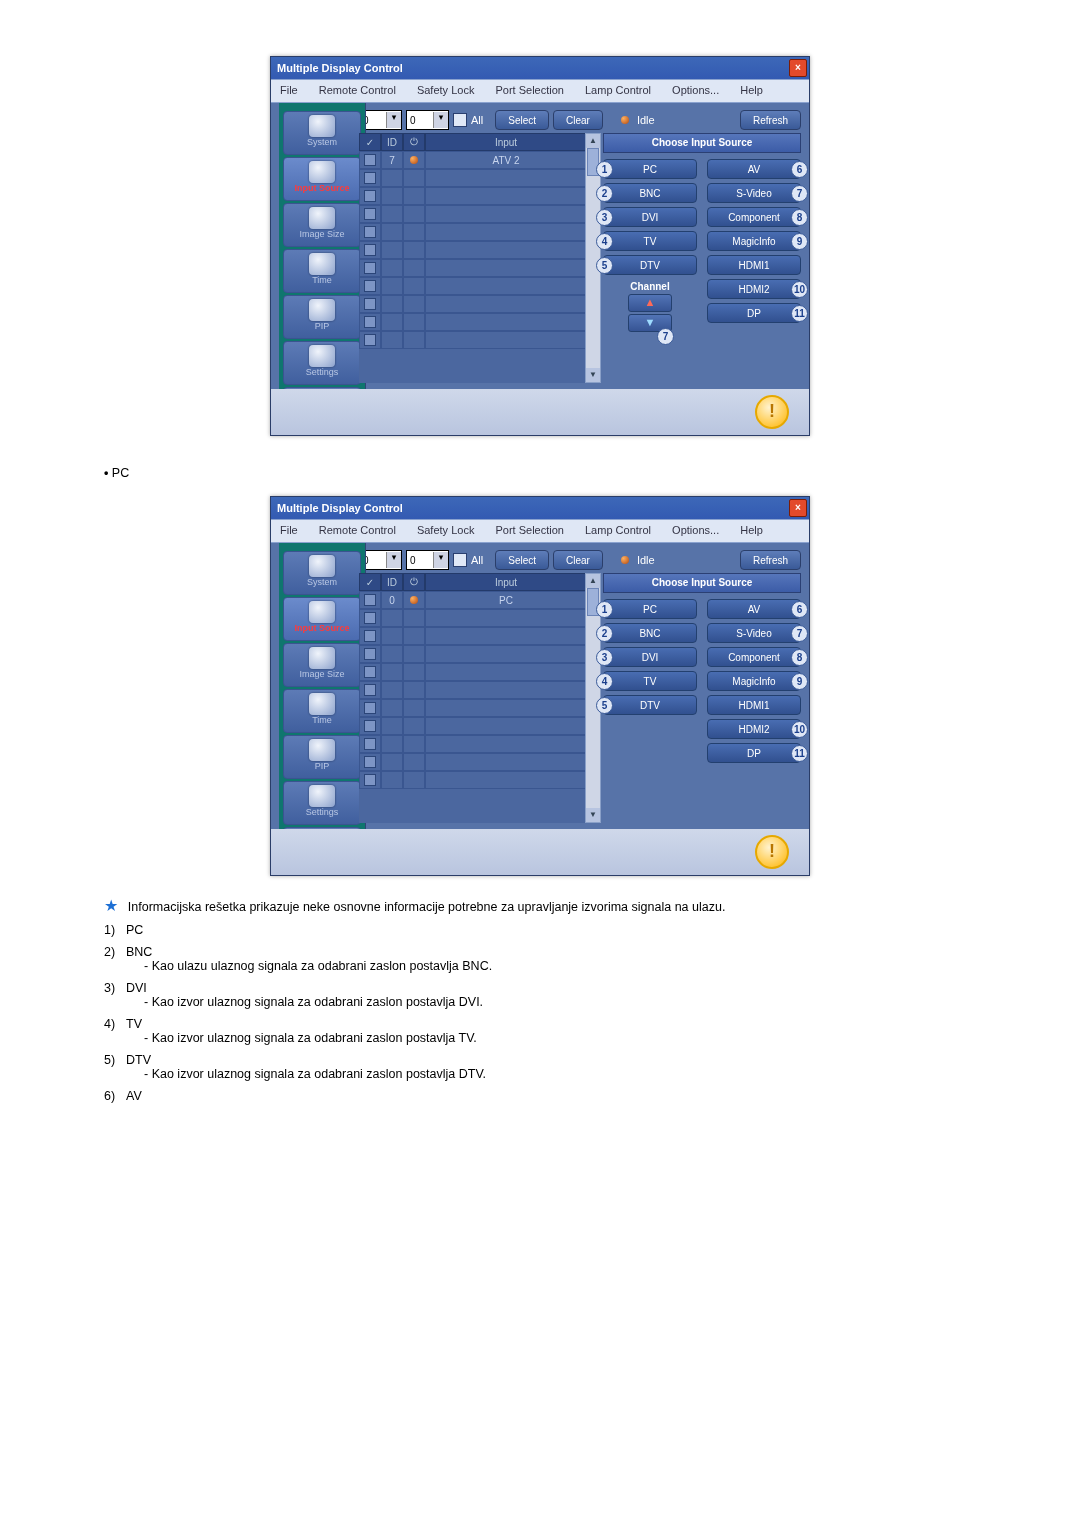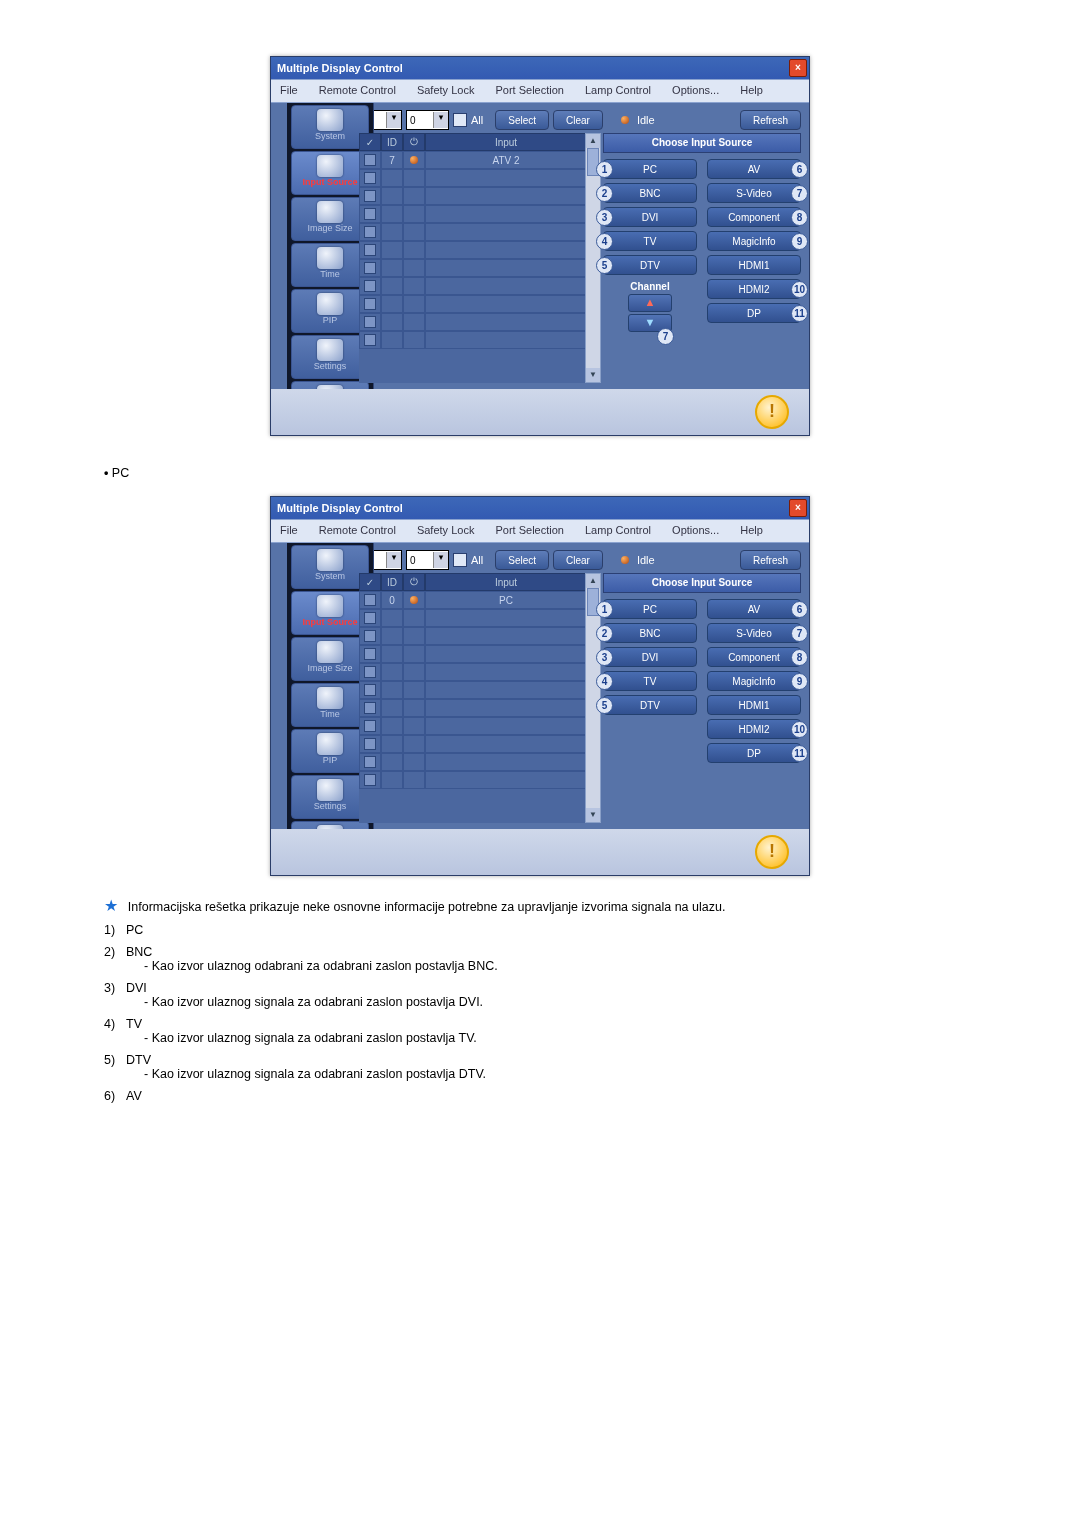--- a/index.html
+++ b/index.html
@@ -26,22 +26,22 @@
 .tbrow{height:22px;margin:6px 8px 0 88px;display:flex;align-items:center;gap:4px;font-size:11px}
 .dd{width:38px;height:18px;background:#fff;border:1px solid #000;font-size:10px;padding-left:3px;
     display:inline-flex;align-items:center;justify-content:space-between}
 .dd span.arr{width:14px;height:16px;background:#cfd4e4;border-left:1px solid #888;text-align:center;font-size:9px}
 .ck{width:12px;height:12px;border:1px solid #2a3f6f;background:#e0e8f6;display:inline-block}
 .btn{height:18px;padding:0 12px;color:#fff;font-size:10px;border:1px solid #2b3f6b;
      border-radius:4px;background:linear-gradient(#5e7db9,#3a5a98);display:inline-flex;align-items:center;cursor:pointer}
 .led{width:8px;height:8px;border-radius:50%;background:radial-gradient(circle at 30% 30%,#ffb060,#b34a10);display:inline-block;margin-right:4px}
 
 
-.sidebar{position:absolute;left:16px;top:0;bottom:46px;width:86px;background:#0f172a;
-         border-right:1px solid #2f4576;}
+.sidebar{position:absolute;left:8px;top:0;bottom:46px;width:86px;background:#0f766e;
+         border-right:1px solid #2f4576;padding-top:6px}
 .sitem{height:42px;margin:2px 4px;border:1px solid #3a5490;border-radius:4px;
        background:linear-gradient(#5d7bb6,#405f9e);text-align:center;color:#b9c7e4;font-size:9px;cursor:pointer}
 .sitem .ic{width:26px;height:22px;margin:3px auto 0 auto;border-radius:4px;
            background:radial-gradient(circle at 35% 30%,#f0f4fb,#8ba1cc);box-shadow:0 0 2px #1c2e55}
 .sitem.active{background:linear-gradient(#6b8bcc,#4b6bb0)}
 .sitem.active .lbl{color:#ff3a3a;font-weight:bold}
 
 
 .listwrap{position:absolute;left:88px;top:30px;width:228px;bottom:52px;background:#4b679f}
 .lhead{display:flex;height:18px;font-size:10px;color:#bcd;background:#2f4a86}
@@ -597,21 +597,21 @@
   </div>
 </div>
 
 <div class="legend">
   <div>
     <span class="star">★</span>
     <span>Informacijska rešetka prikazuje neke osnovne informacije potrebne za upravljanje izvorima signala na ulazu.</span>
   </div>
   <ol class="leg">
     <li><span class="n">1)</span><span class="t">PC</span></li>
-    <li><span class="n">2)</span><span class="t">BNC</span><div class="d">- Kao izvor ulaznog odabrani za odabrani zaslon postavlja BNC.</div></li>
+    <li><span class="n">2)</span><span class="t">BNC</span><div class="d">- Kao ulazu ulaznog signala za odabrani zaslon postavlja BNC.</div></li>
     <li><span class="n">3)</span><span class="t">DVI</span><div class="d">- Kao izvor ulaznog signala za odabrani zaslon postavlja DVI.</div></li>
     <li><span class="n">4)</span><span class="t">TV</span><div class="d">- Kao izvor ulaznog signala za odabrani zaslon postavlja TV.</div></li>
     <li><span class="n">5)</span><span class="t">DTV</span><div class="d">- Kao izvor ulaznog signala za odabrani zaslon postavlja DTV.</div></li>
     <li><span class="n">6)</span><span class="t">AV</span></li>
   </ol>
 </div>
 
 </div>
 
 </body></html>

